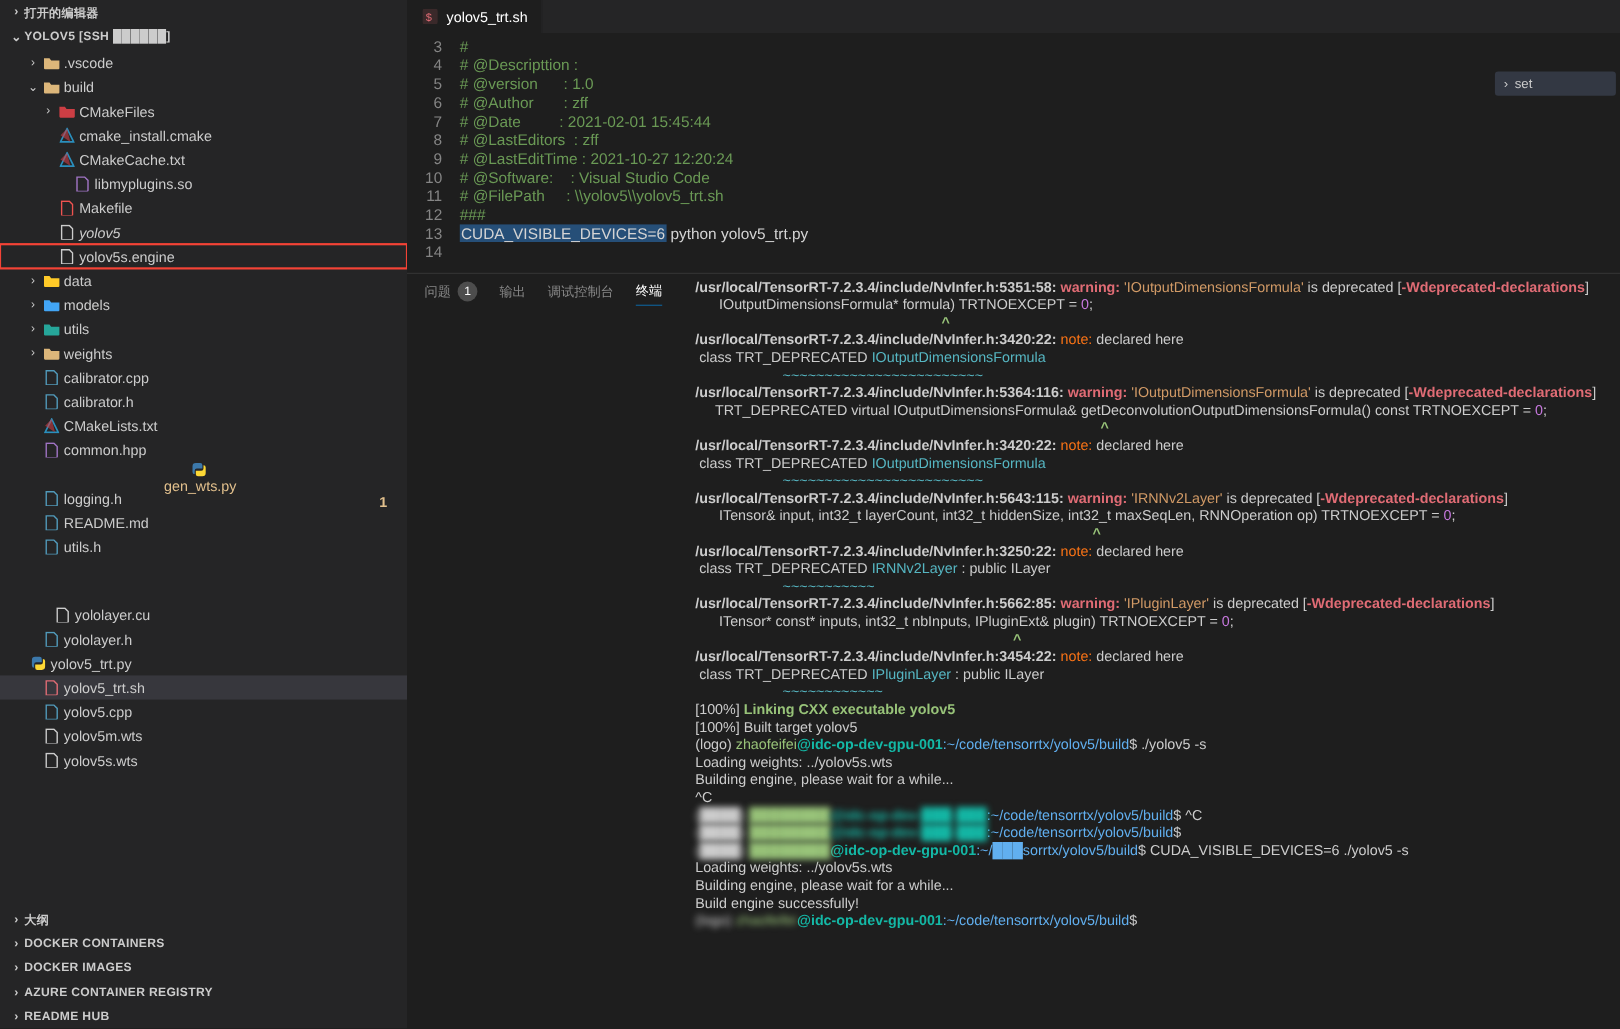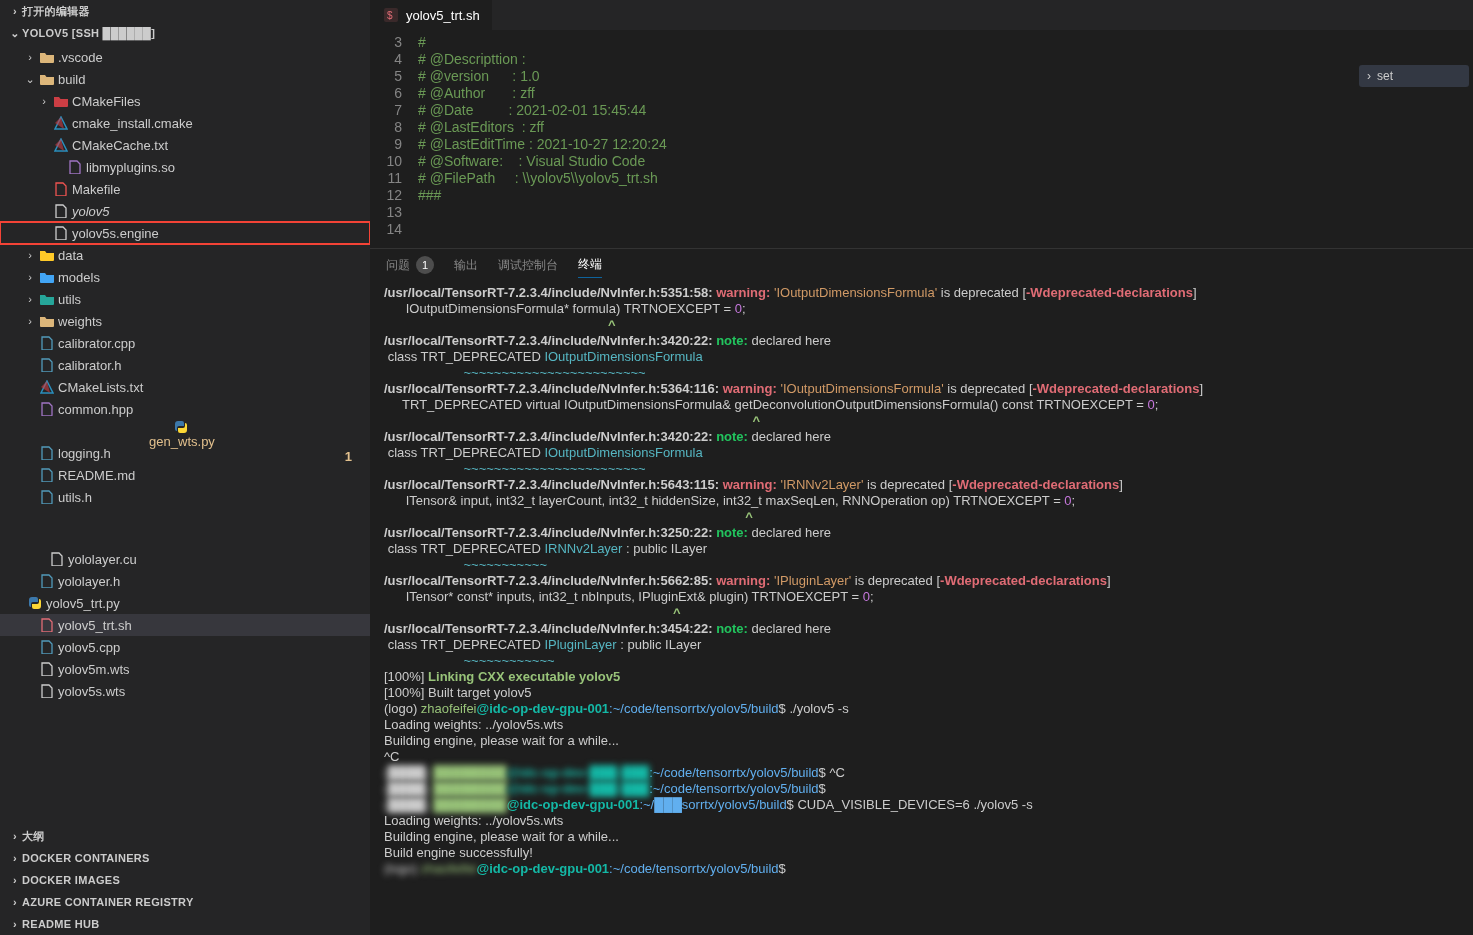--- a/index.html
+++ b/index.html
@@ -22,27 +22,27 @@
 .split { flex:1; display:flex; flex-direction:column; min-height:0; }
 .minimap { position:absolute; right:0; top:30px; width:120px; background:#1e1e1e; }
 .mm-box { position:absolute; top:5px; right:4px; width:110px; height:22px; background:#333843; border-radius:3px; color:#ccc; font-size:12px; display:flex; align-items:center; gap:6px; padding:0 8px; }
 .editor { flex:0 0 auto; display:flex; font-family:Consolas,monospace; font-size:14px; line-height:17px; padding:4px 0 10px 0; position:relative; }
 .gutter { width:48px; text-align:right; color:#858585; padding-right:16px; user-select:none; }
 .gutter div{height:17px;}
 .code { flex:1; color:#d4d4d4; }
 .code div{height:17px; white-space:pre;}
 .cmt{color:#6a9955;}
 .hl { background:#264f78; padding:0 1px; }
-.panel { flex:1; border-top:1px solid #333; display:flex; flex-direction:column; min-height:0; }
+.panel { flex:1; border-top:1px solid #333; display:flex; flex-direction:row; min-height:0; }
 .ptabs { height:32px; display:flex; align-items:center; gap:20px; padding:0 16px; font-size:12px; }
 .ptab { color:#888; cursor:pointer; display:flex; align-items:center; gap:6px; }
 .ptab.active { color:#fff; border-bottom:1px solid #0e639c; padding-bottom:4px; margin-top:4px; }
 .badge { background:#4d4d4d; border-radius:10px; min-width:18px; height:18px; display:inline-flex; align-items:center; justify-content:center; font-size:11px; color:#fff; }
 .term { flex:1; overflow:auto; padding:4px 14px 10px 14px; font-family:Consolas,monospace; font-size:13px; line-height:16px; white-space:pre-wrap; color:#ccc; }
-.tw-path{color:#ccc;font-weight:700;} .tw-warn{color:#d19a66;} .tw-note{color:#22c55e;font-weight:700;} .tw-cls{color:#56b6c2;}
+.tw-path{color:#ccc;font-weight:700;} .tw-warn{color:#d19a66;} .tw-note{color:#f97316;font-weight:400;} .tw-cls{color:#56b6c2;}
 .tw-pink{color:#e06c75;font-weight:700;} .tw-num{color:#c678dd;} .tw-grn{color:#98c379;font-weight:700;} .tw-usr{color:#98c379;} .tw-host{color:#14b8a6;font-weight:bold;} .tw-dir{color:#61afef;}
 .blur{filter:blur(3px);}
 svg{display:block;}
 </style>
 </head>
 <body>
 
 <div class="sidebar">
   <div class="panel-head">
       <span class="chev">›</span>
@@ -368,20 +368,21 @@
           <div><span class="cmt">#</span></div>
           <div><span class="cmt"># @Descripttion :</span></div>
           <div><span class="cmt"># @version      : 1.0</span></div>
           <div><span class="cmt"># @Author       : zff</span></div>
           <div><span class="cmt"># @Date         : 2021-02-01 15:45:44</span></div>
           <div><span class="cmt"># @LastEditors  : zff</span></div>
           <div><span class="cmt"># @LastEditTime : 2021-10-27 12:20:24</span></div>
           <div><span class="cmt"># @Software:    : Visual Studio Code</span></div>
           <div><span class="cmt"># @FilePath     : \\yolov5\\yolov5_trt.sh</span></div>
           <div><span class="cmt">###</span></div>
+          <div><span class="hl">CUDA_VISIBLE_DEVICES=6</span><span> python yolov5_trt.py</span></div>
           <div><span class="cmt"></span></div>
         </div>
       <div class="minimap">
           <div class="mm-box">
             <span>›</span>
             <span>set</span>
           </div>
         </div>
     </div>
     <div class="panel">

